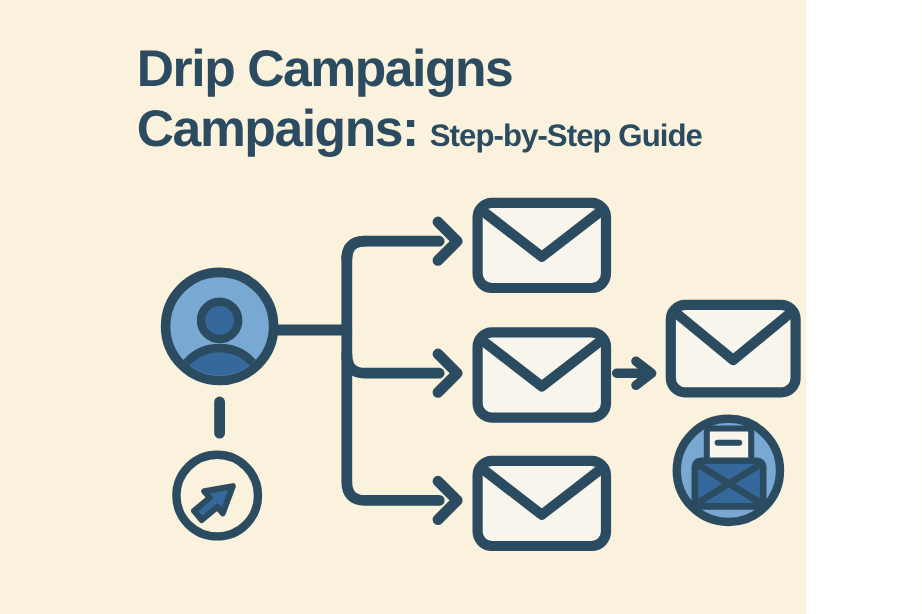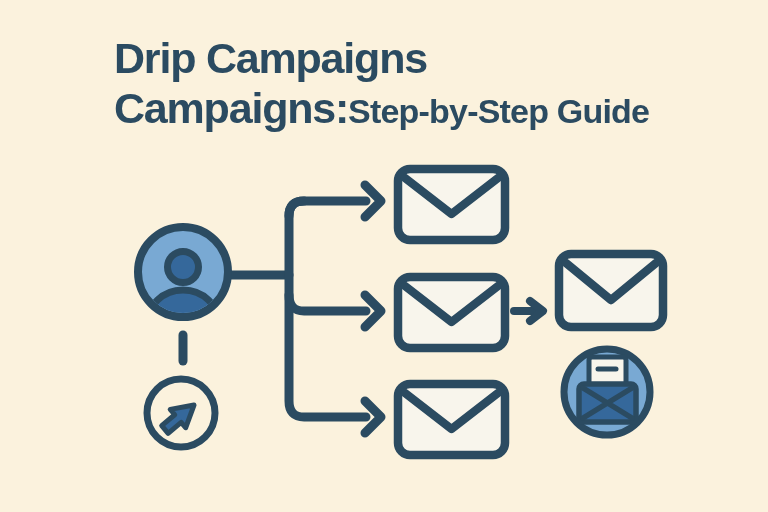--- a/index.html
+++ b/index.html
@@ -9,37 +9,38 @@
     --mid:#35689B;
     --paper:#F8F5EC;
   }
   html,body{margin:0;padding:0;}
   body{
     font-family:"Liberation Sans","DejaVu Sans",sans-serif;
     background:#fff;
   }
   .canvas{
     position:relative;
-    width:768px;height:512px;
+    width:672px;height:512px;
     background:var(--bg);
     overflow:hidden;
   }
   .title-block{
     position:absolute;
     left:114px;top:33px;
     color:var(--ink);
     font-weight:700;
     letter-spacing:-1.2px;
     line-height:50px;
     white-space:nowrap;
   }
   .title-line{font-size:43px;}
   .title-sub{
-    font-size:34px;
+    font-size:26px;
     letter-spacing:-0.8px;
+    margin-left:10px;
   }
   svg{position:absolute;left:0;top:0;}
 </style>
 </head>
 <body>
 
 <div class="canvas">
 
   <div class="title-block">
     <div class="title-line">Drip Campaigns</div>

